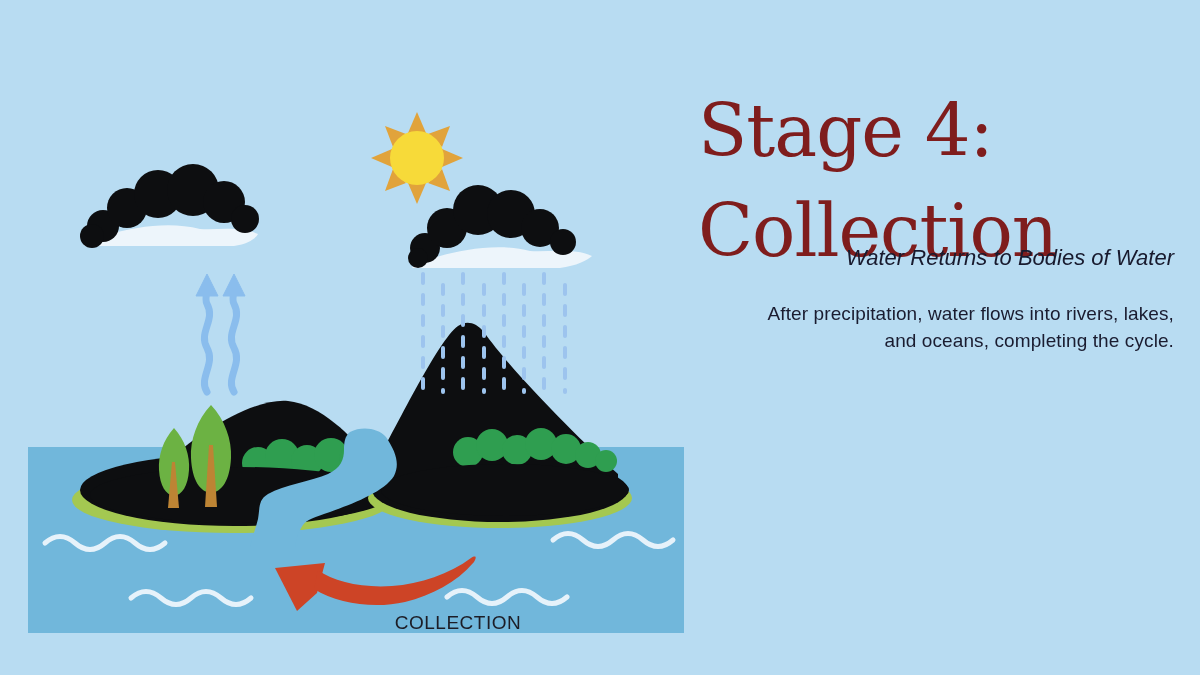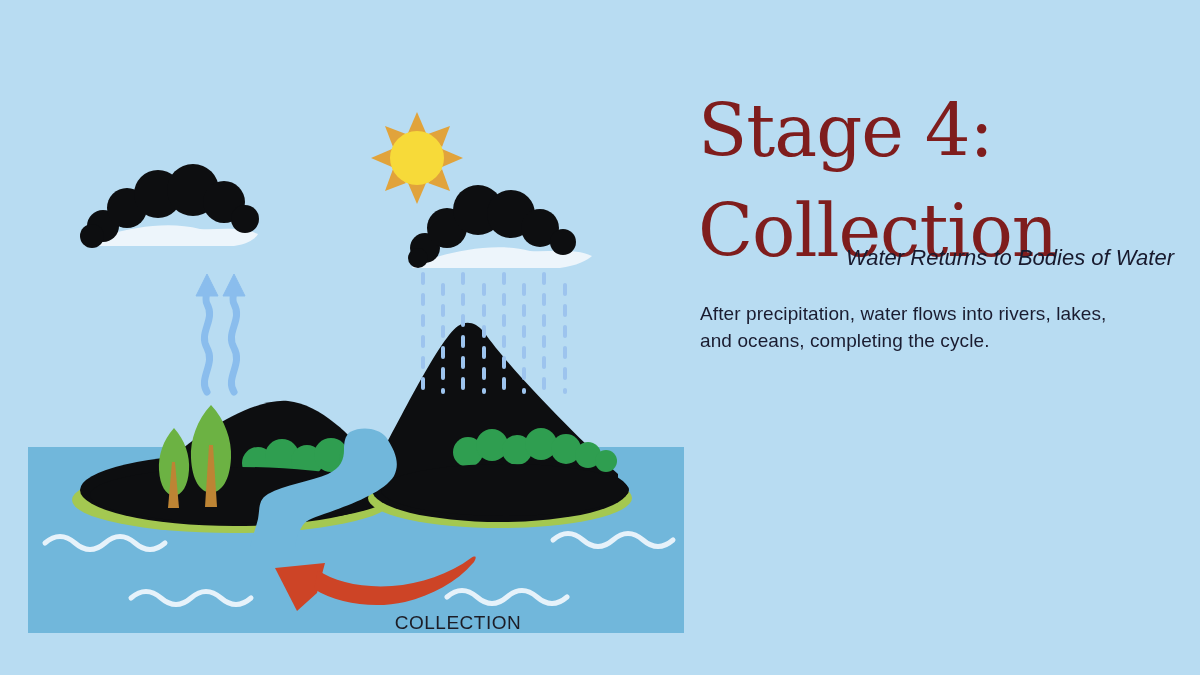--- a/index.html
+++ b/index.html
@@ -15,21 +15,21 @@
   .title{
     position:absolute;left:0;top:34px;width:474px;
     font-family:"DejaVu Serif", serif;
     font-weight:400;font-size:72px;line-height:1.38;
     letter-spacing:-1px;color:#7f1d1d;white-space:pre-line;
   }
   .subtitle{
     position:absolute;left:2px;top:244px;width:474px;
     font-style:italic;font-size:22px;line-height:1.3;color:#181a2e;text-align:right;
   }
-  .body-copy{position:absolute;left:2px;top:301px;width:474px;color:#1a1c30;}
+  .body-copy{position:absolute;left:2px;top:301px;width:474px;color:#1a1c30;text-align:right;}
   .body-copy p{
     margin:0 0 5px 0;font-size:19px;line-height:1.42;
     letter-spacing:.1px;white-space:pre-line;
   }
 </style>
 </head>
 <body style="background: rgb(184, 220, 242);">
 
 <div id="stage">
 

